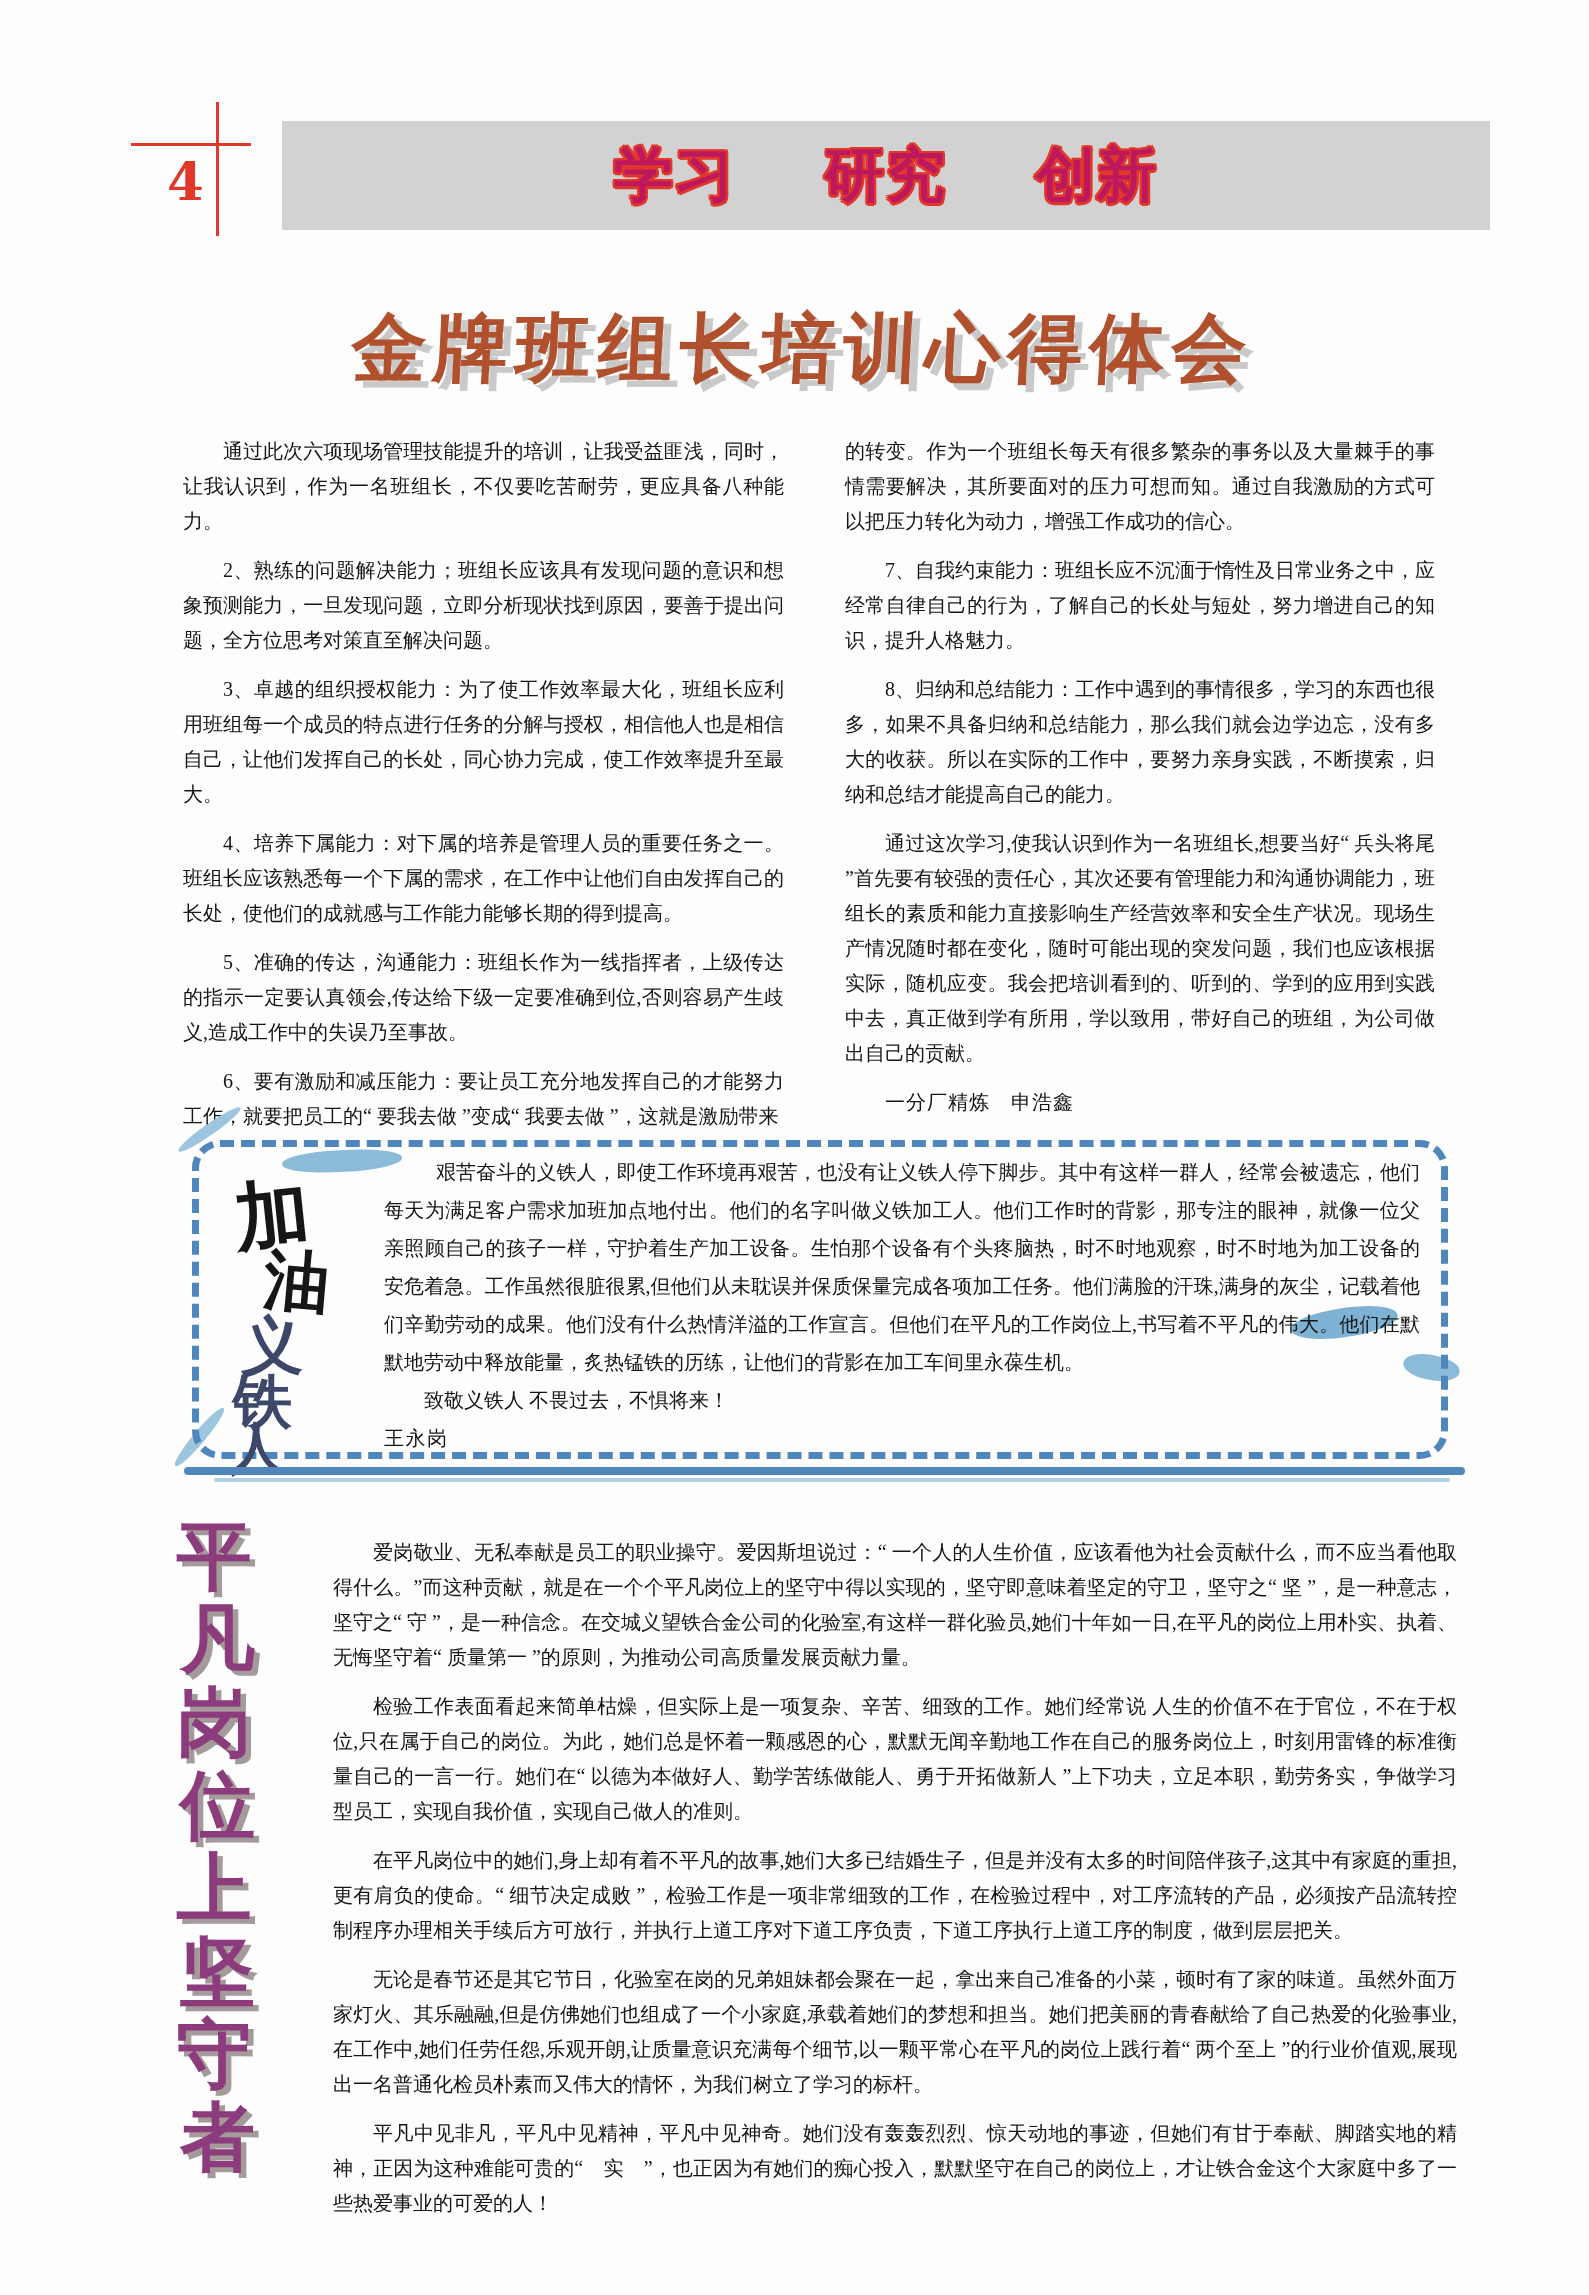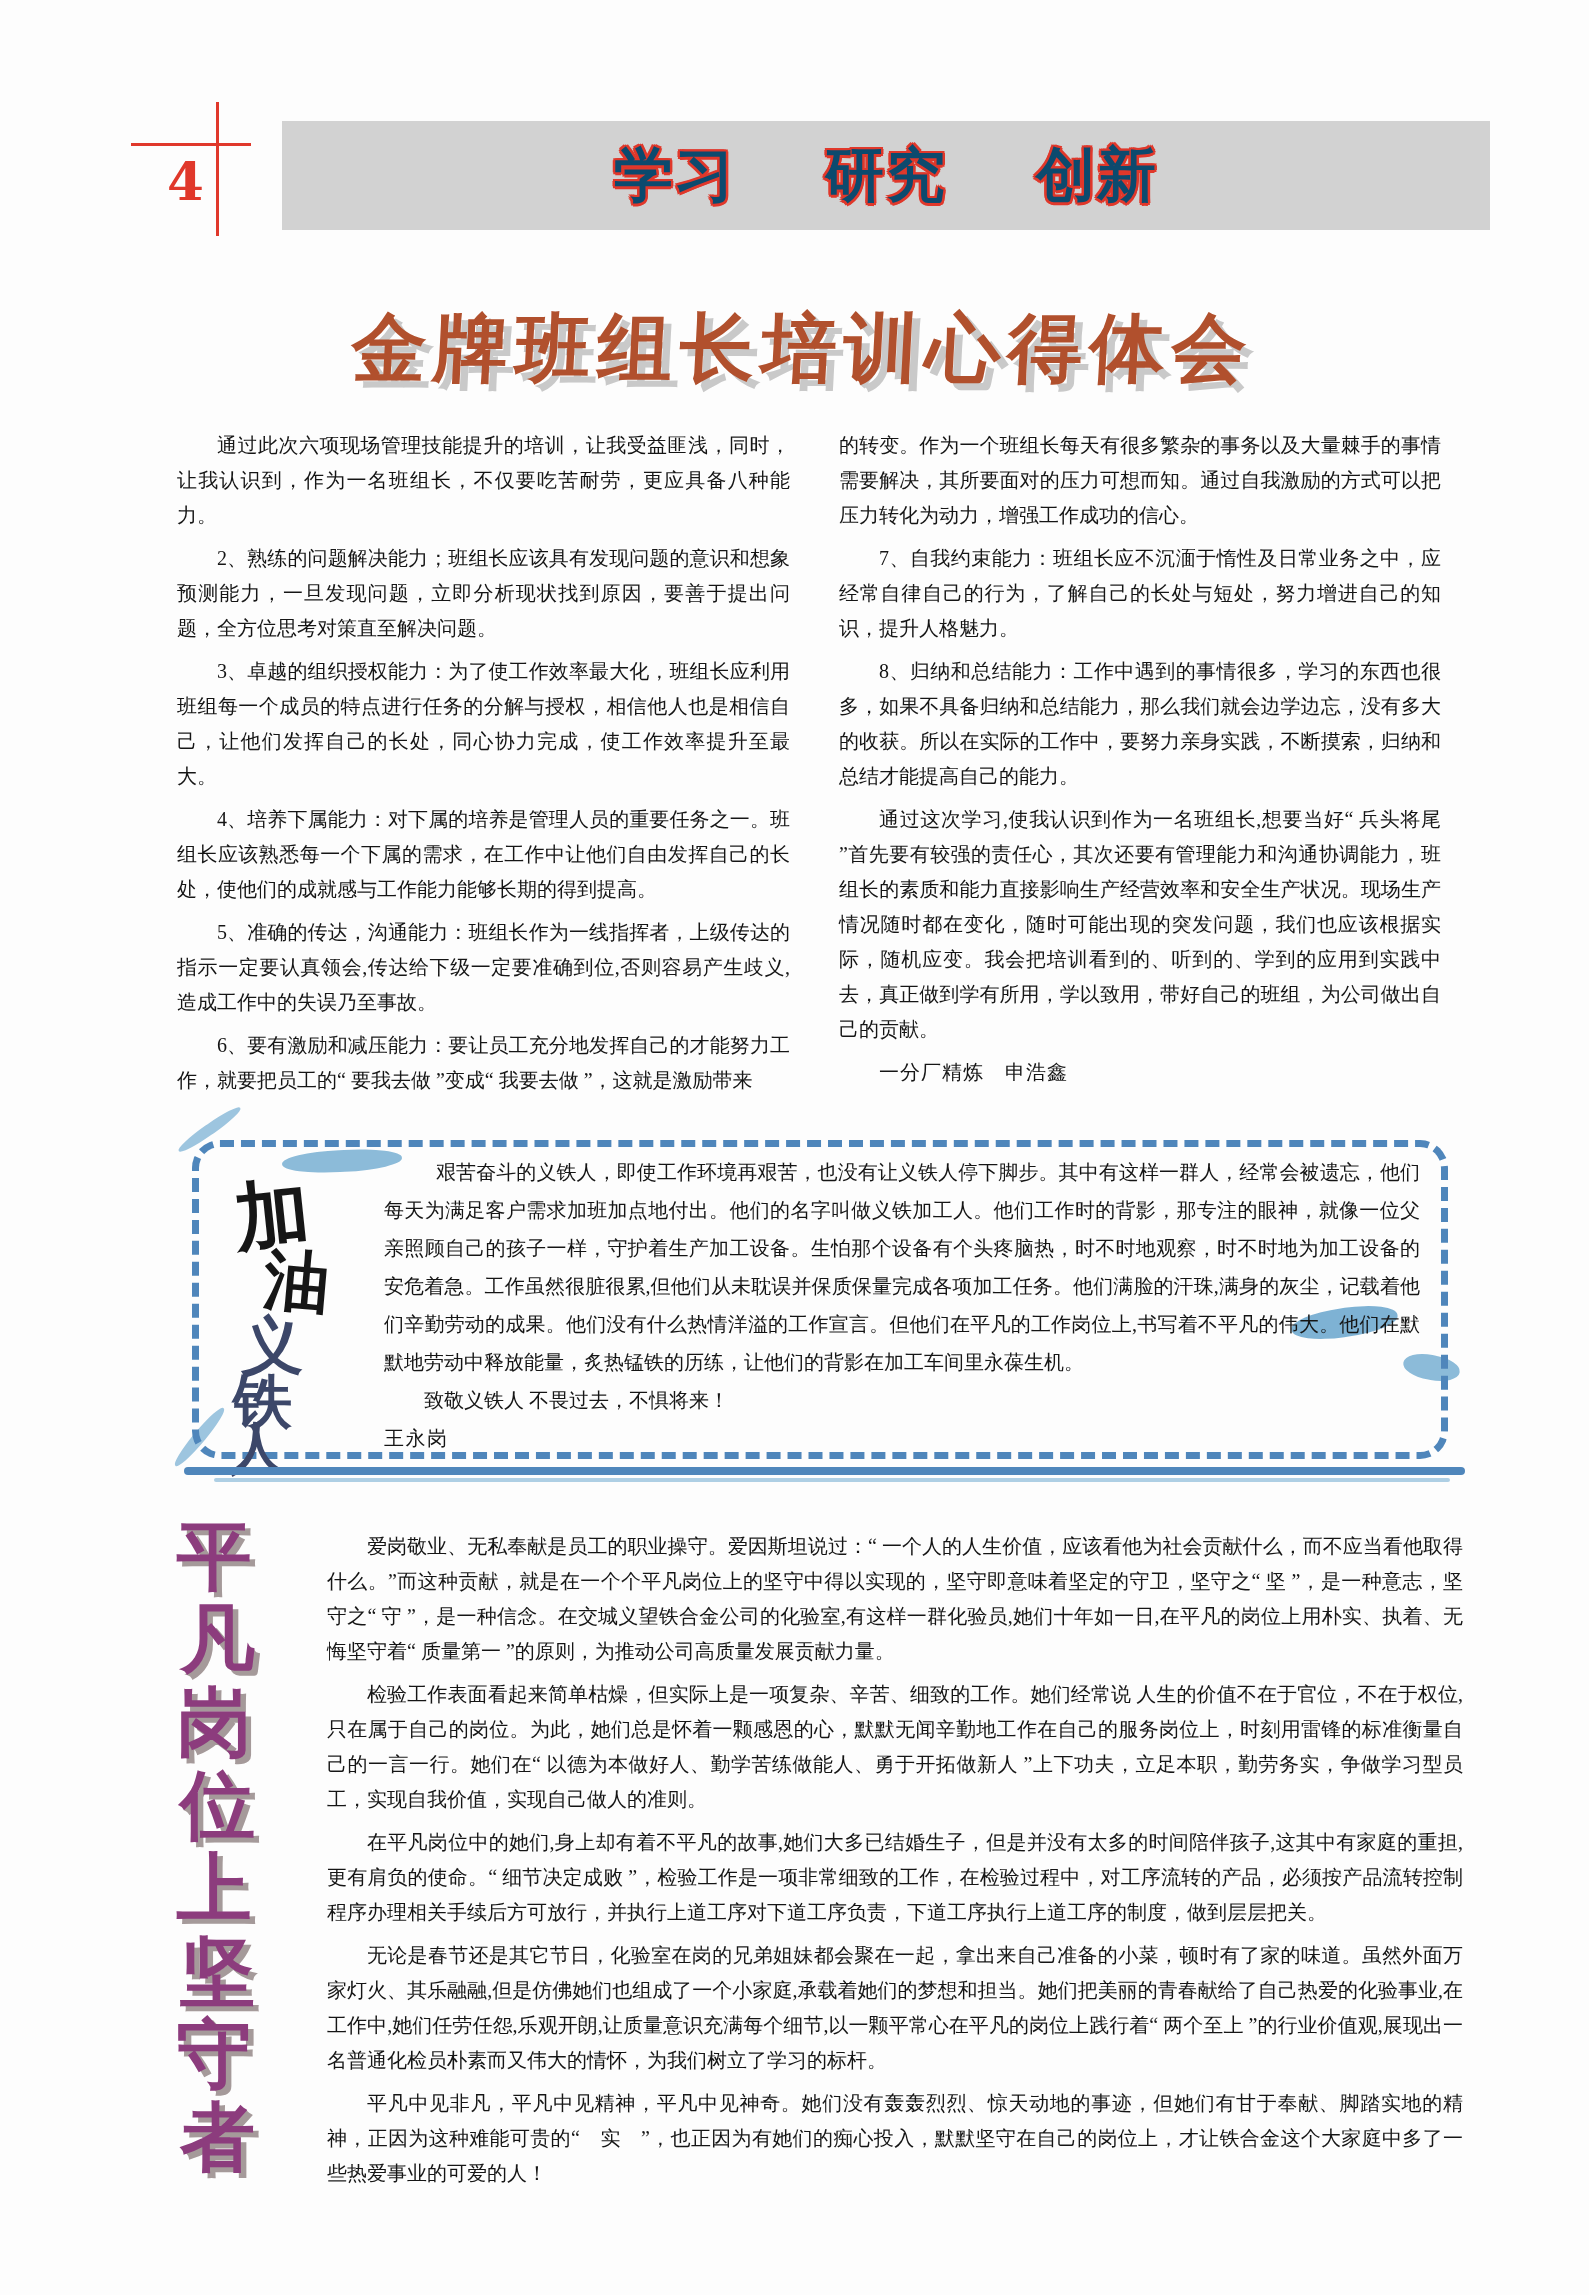--- a/index.html
+++ b/index.html
@@ -6,31 +6,31 @@
   .page{position:relative;width:1589px;height:2295px;background:#fdfdfd;overflow:hidden;
         font-family:"Liberation Serif","DejaVu Serif",serif;color:#151515;}
 
   
   .crop-v{position:absolute;left:216px;top:102px;width:3px;height:134px;background:#e0382b;}
   .crop-h{position:absolute;left:131px;top:143px;width:120px;height:3px;background:#e0382b;}
   .pageno{position:absolute;left:167px;top:150px;font-size:53px;font-weight:bold;color:#e0382b;
           font-family:"DejaVu Serif","Liberation Serif",serif;}
   .banner{position:absolute;left:282px;top:121px;width:1208px;height:109px;background:#d2d2d2;
           display:flex;align-items:center;justify-content:center;gap:89px;}
-  .banner span{font-size:59px;font-weight:bold;letter-spacing:2px;color:#0c4a6e;
+  .banner span{font-size:59px;font-weight:bold;letter-spacing:2px;color:#be185d;
       text-shadow:-2px -2px 0 #e0382b,2px -2px 0 #e0382b,-2px 2px 0 #e0382b,2px 2px 0 #e0382b,
                   -2.5px 0 0 #e0382b,2.5px 0 0 #e0382b,0 -2.5px 0 #e0382b,0 2.5px 0 #e0382b;}
 
   
   .main-title{position:absolute;left:140px;top:299px;width:1325px;text-align:center;
       font-size:75px;font-weight:bold;letter-spacing:7px;color:#b1502d;
       text-shadow:8px 6.5px 0 #c9c9c9;transform:skewX(-3deg);}
   .colL{position:absolute;left:169px;top:420px;width:629px;}
   .colR{position:absolute;left:831px;top:420px;width:618px;}
-  p.body{margin:8px;font-size:20px;line-height:35px;text-align:justify;word-break:break-all;text-indent:2em;}
+  p.body{margin:14px;font-size:20px;line-height:35px;text-align:justify;word-break:break-all;text-indent:2em;}
   p.noind{text-indent:0;}
   .sigR{margin-top:32px;text-align:right;padding-right:54px;font-size:20px;letter-spacing:1px;}
 
   
   .box{position:absolute;left:192px;top:1140px;width:1242px;height:305px;
        border:7px dashed #4f86bb;border-radius:28px;}
   .box-text{position:absolute;left:185px;top:6px;width:1036px;}
   .box-text p{margin:0;font-size:20px;line-height:38px;text-align:justify;word-break:break-all;}
   .box-lead{text-indent:2.6em;}
   .box-salute{text-indent:2em;}

